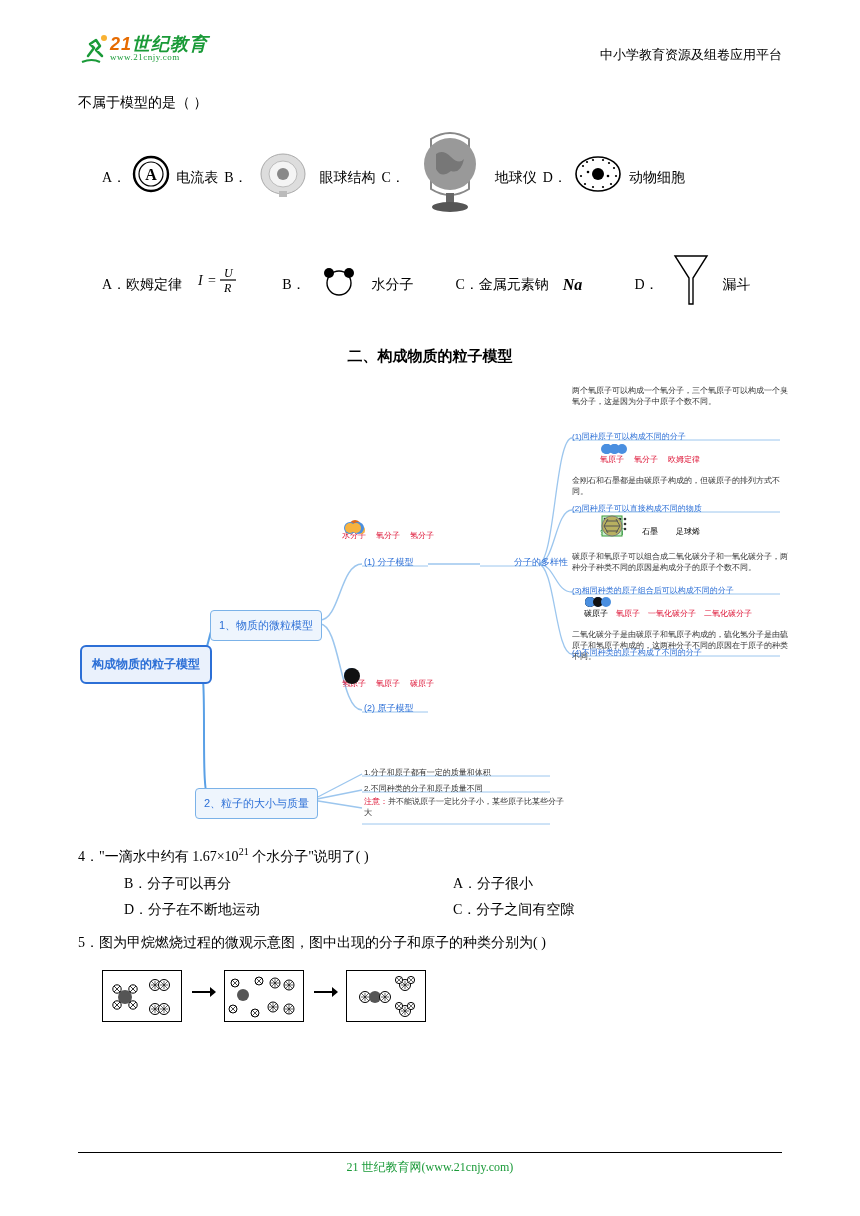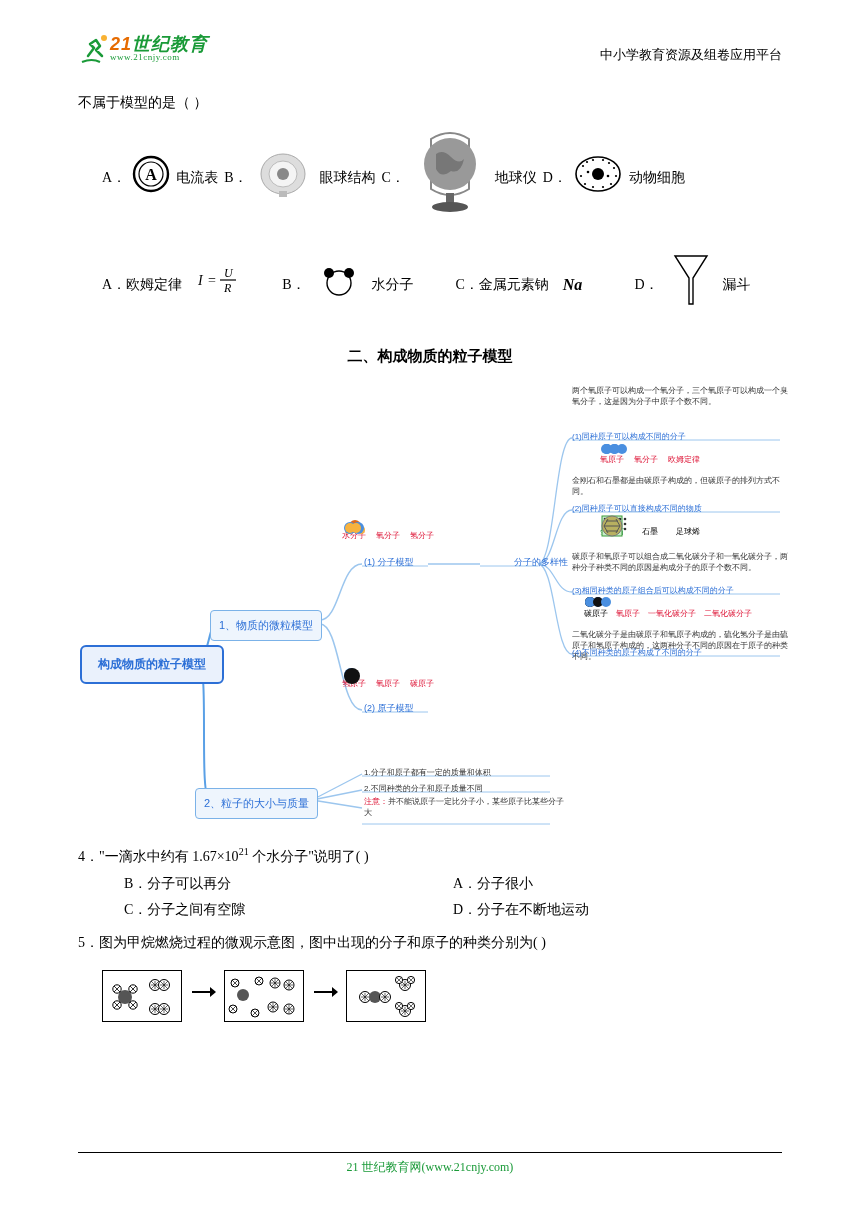--- a/index.html
+++ b/index.html
@@ -80,21 +80,21 @@
     white-space: nowrap;
     background: #fff;
   }
   .mm-root {
     left: 0; top: 265px;
     border: 2px solid #2c6fd6;
     background: #eaf1fc;
     color: #2c6fd6;
     font-weight: 700;
     font-size: 12px;
-    padding: 6px 16px;
+    padding: 6px 10px;
     border-radius: 6px;
     font-family: Liberation Serif, serif;
   }
   .mm-b1 { left: 130px; top: 230px; border:1px solid #7bb2e8; color:#2c6fd6; background:#eef5fd; font-size:11px; padding:4px 8px; border-radius:4px;}
   .mm-b2 { left: 115px; top: 408px; border:1px solid #7bb2e8; color:#2c6fd6; background:#eef5fd; font-size:11px; padding:4px 8px; border-radius:4px;}
   .mm-label {
     position: absolute; font-size: 9px; color: #2c6fd6;
   }
   .mm-text {
     position: absolute; font-size: 9px; color: #333;
@@ -457,22 +457,22 @@
       <div class="mm-text mm-tiny" style="left:284px; top:417px; width:200px;">
         <span class="red">注意：</span><span>并不能说原子一定比分子小，某些原子比某些分子大</span>
       </div>
     </div>
 
     <div class="q4">
       <span>4．"一滴水中约有 1.67×10</span><sup style="font-size:10px;">21</sup><span> 个水分子"说明了(        )</span>
       <div class="q4-opts">
         <div>B．分子可以再分</div>
         <div>A．分子很小</div>
+        <div>D．分子在不断地运动</div>
         <div>C．分子之间有空隙</div>
-        <div>D．分子在不断地运动</div>
       </div>
     </div>
 
     <div class="q5">5．图为甲烷燃烧过程的微观示意图，图中出现的分子和原子的种类分别为(        )</div>
 
     <div class="reaction-row">
       <div class="rxn-box">
         <svg width="80" height="52" viewBox="0 0 80 52">
 
           <circle cx="22" cy="26" r="7" fill="#555"></circle>

